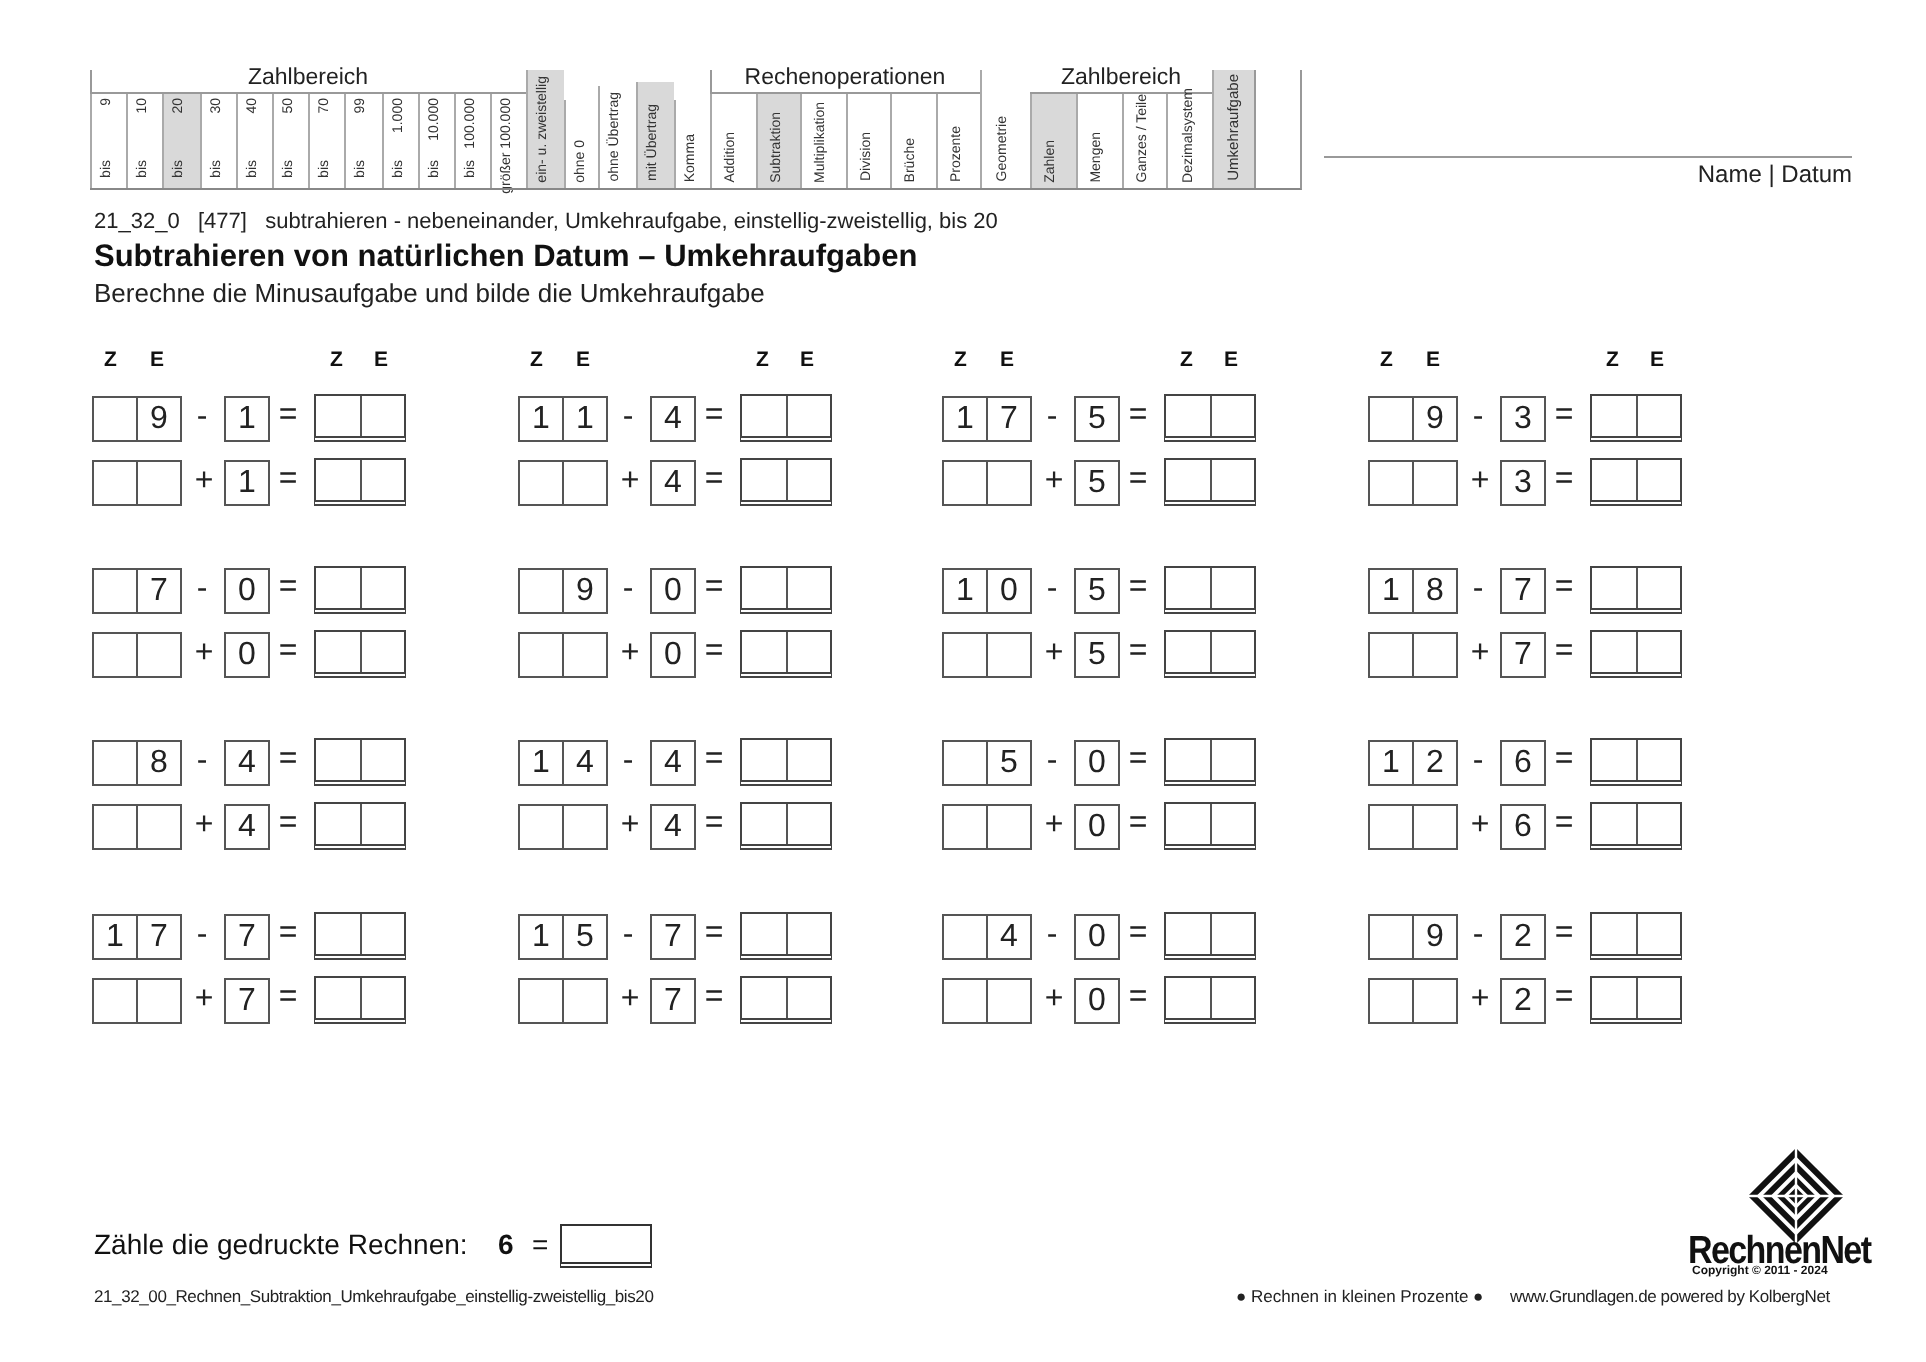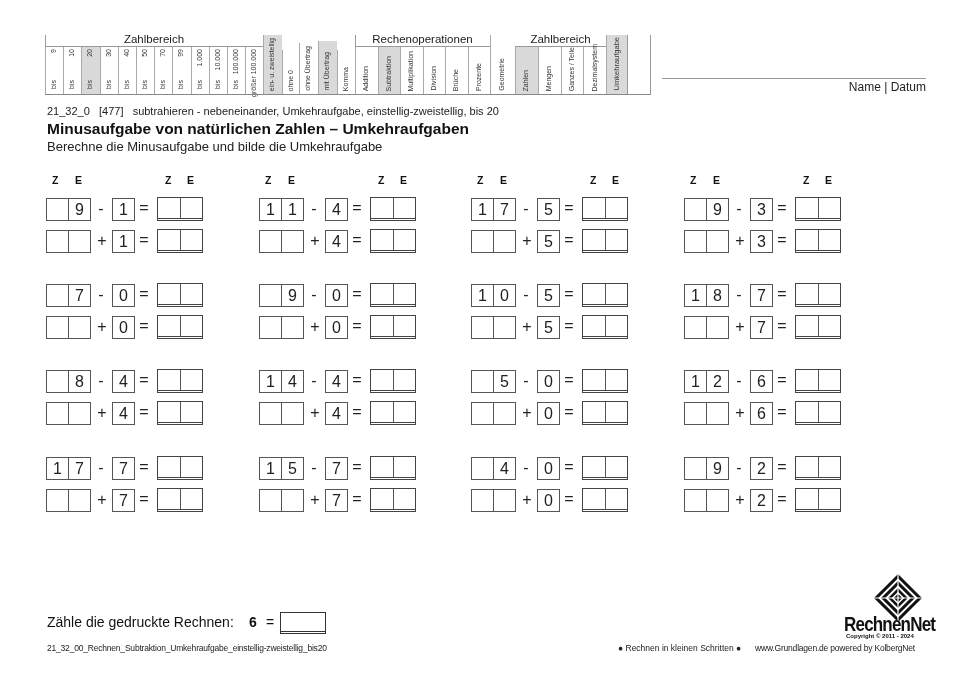--- a/index.html
+++ b/index.html
@@ -122,21 +122,21 @@
       <div class="vt" style="left:612px;top:37px;font-size:7.5px;">Umkehraufgabe</div>
     </div>
   <div class="abs" style="left:627px;top:35px;width:22px;height:59px;border-left:1px solid #999;border-right:1px solid #999;border-bottom:1px solid #888;"></div>
   <div class="hline" style="left:45px;top:94px;width:605px;background:#888;"></div>
 </div>
 
 <div class="abs" style="left:662px;top:78px;width:264px;height:1px;background:#999;"></div>
 <div class="abs" style="left:662px;top:80px;width:264px;text-align:right;font-size:12px;color:#222;">Name | Datum</div>
 
 <div class="abs" style="left:47px;top:105px;font-size:11px;color:#222;white-space:pre;">21_32_0   [477]   subtrahieren - nebeneinander, Umkehraufgabe, einstellig-zweistellig, bis 20</div>
-<div class="abs" style="left:47px;top:120px;font-size:15.5px;font-weight:bold;color:#111;">Minusaufgabe von natürlichen Zahlen – Umkehraufgaben</div>
+<div class="abs" style="left:47px;top:120px;font-size:15.5px;font-weight:bold;color:#111;">Subtrahieren von natürlichen Datum – Umkehraufgaben</div>
 <div class="abs" style="left:47px;top:139px;font-size:13px;color:#222;">Berechne die Minusaufgabe und bilde die Umkehraufgabe</div>
 
 <div id="problems">
     <div style="position:absolute;left:0;top:0;">
       <div class="zelab" style="left:52px;top:174px;">Z</div>
       <div class="zelab" style="left:75px;top:174px;">E</div>
       <div class="zelab" style="left:165px;top:174px;">Z</div>
       <div class="zelab" style="left:187px;top:174px;">E</div>
       <div class="box2" style="left:46px;top:198px;width:45px;">
         <span></span>
@@ -534,21 +534,21 @@
       </div>
     </div>
   </div>
 
 <div class="abs" style="left:47px;top:614px;font-size:14px;color:#111;">Zähle die gedruckte Rechnen:</div>
 <div class="abs" style="left:249px;top:614px;font-size:14px;font-weight:bold;color:#111;">6</div>
 <div class="abs" style="left:266px;top:614px;font-size:14px;color:#111;">=</div>
 <div class="abs" style="left:280px;top:612px;width:46px;height:22px;border:1px solid #333;border-bottom:3px double #333;box-sizing:border-box;"></div>
 
 <div class="abs" style="left:47px;top:643px;font-size:8.5px;color:#222;letter-spacing:-0.2px;">21_32_00_Rechnen_Subtraktion_Umkehraufgabe_einstellig-zweistellig_bis20</div>
-<div class="abs" style="left:618px;top:643px;font-size:8.5px;color:#222;">● Rechnen in kleinen Schritten ●</div>
+<div class="abs" style="left:618px;top:643px;font-size:8.5px;color:#222;">● Rechnen in kleinen Prozente ●</div>
 <div class="abs" style="left:755px;top:643px;font-size:8.5px;color:#222;letter-spacing:-0.2px;">www.Grundlagen.de powered by KolbergNet</div>
 
 <div class="abs" style="left:872px;top:572px;width:52px;height:52px;">
   <svg width="52" height="52" viewBox="0 0 52 52">
     <g transform="translate(26,26) rotate(45)">
       <rect x="-17" y="-17" width="34" height="34" fill="#111"></rect>
       <rect x="-14" y="-14" width="28" height="28" fill="#fff"></rect>
       <rect x="-12" y="-12" width="24" height="24" fill="#111"></rect>
       <rect x="-9" y="-9" width="18" height="18" fill="#fff"></rect>
       <rect x="-7" y="-7" width="14" height="14" fill="#111"></rect>

